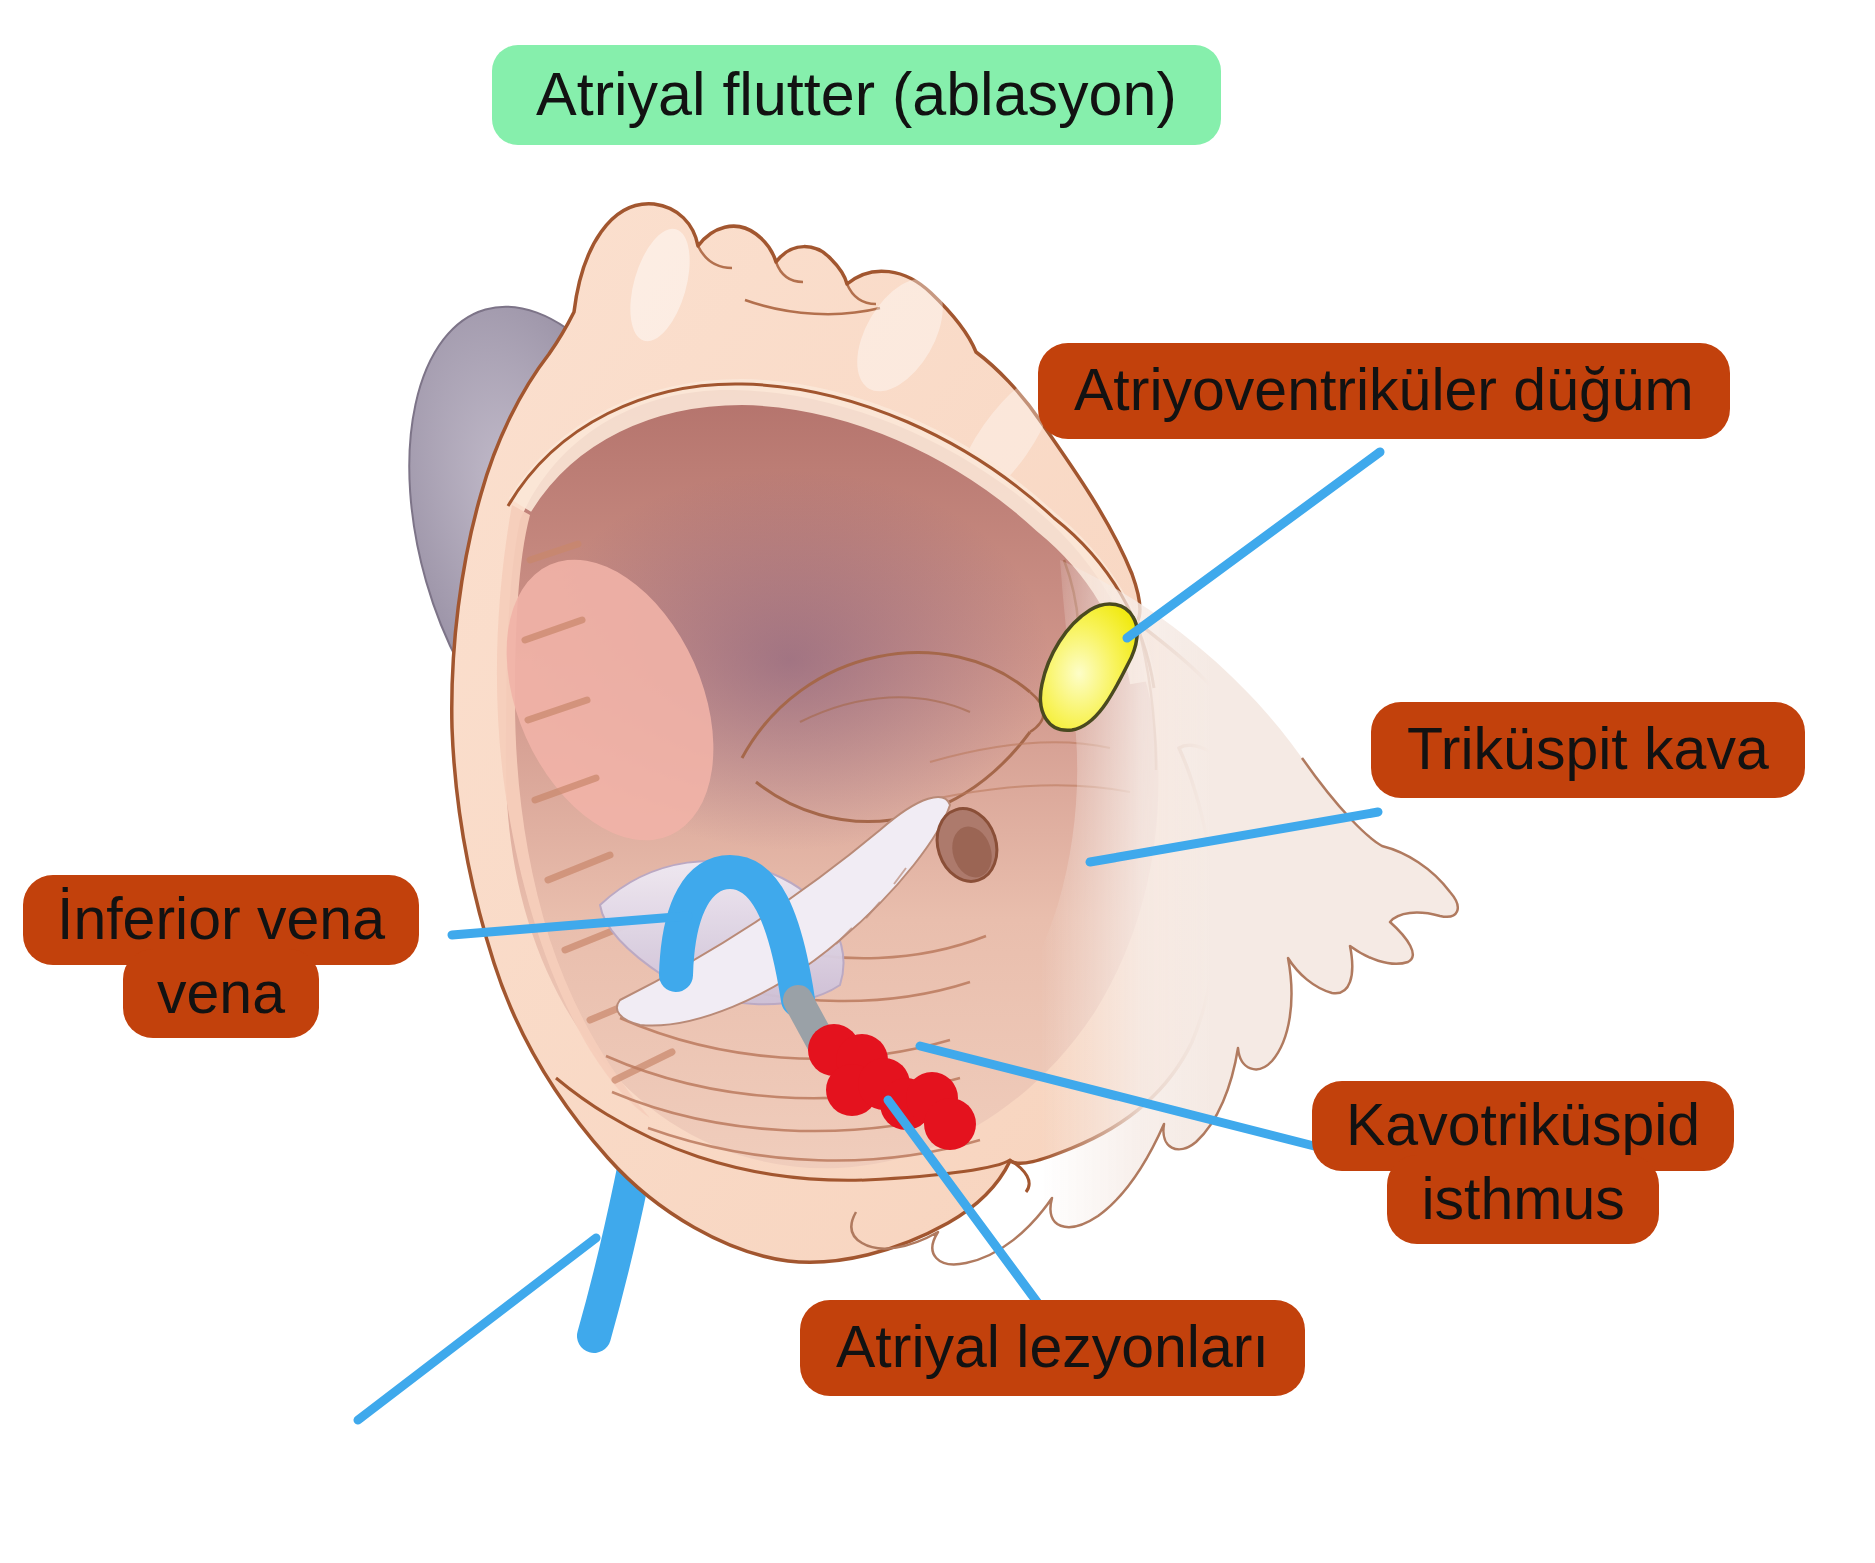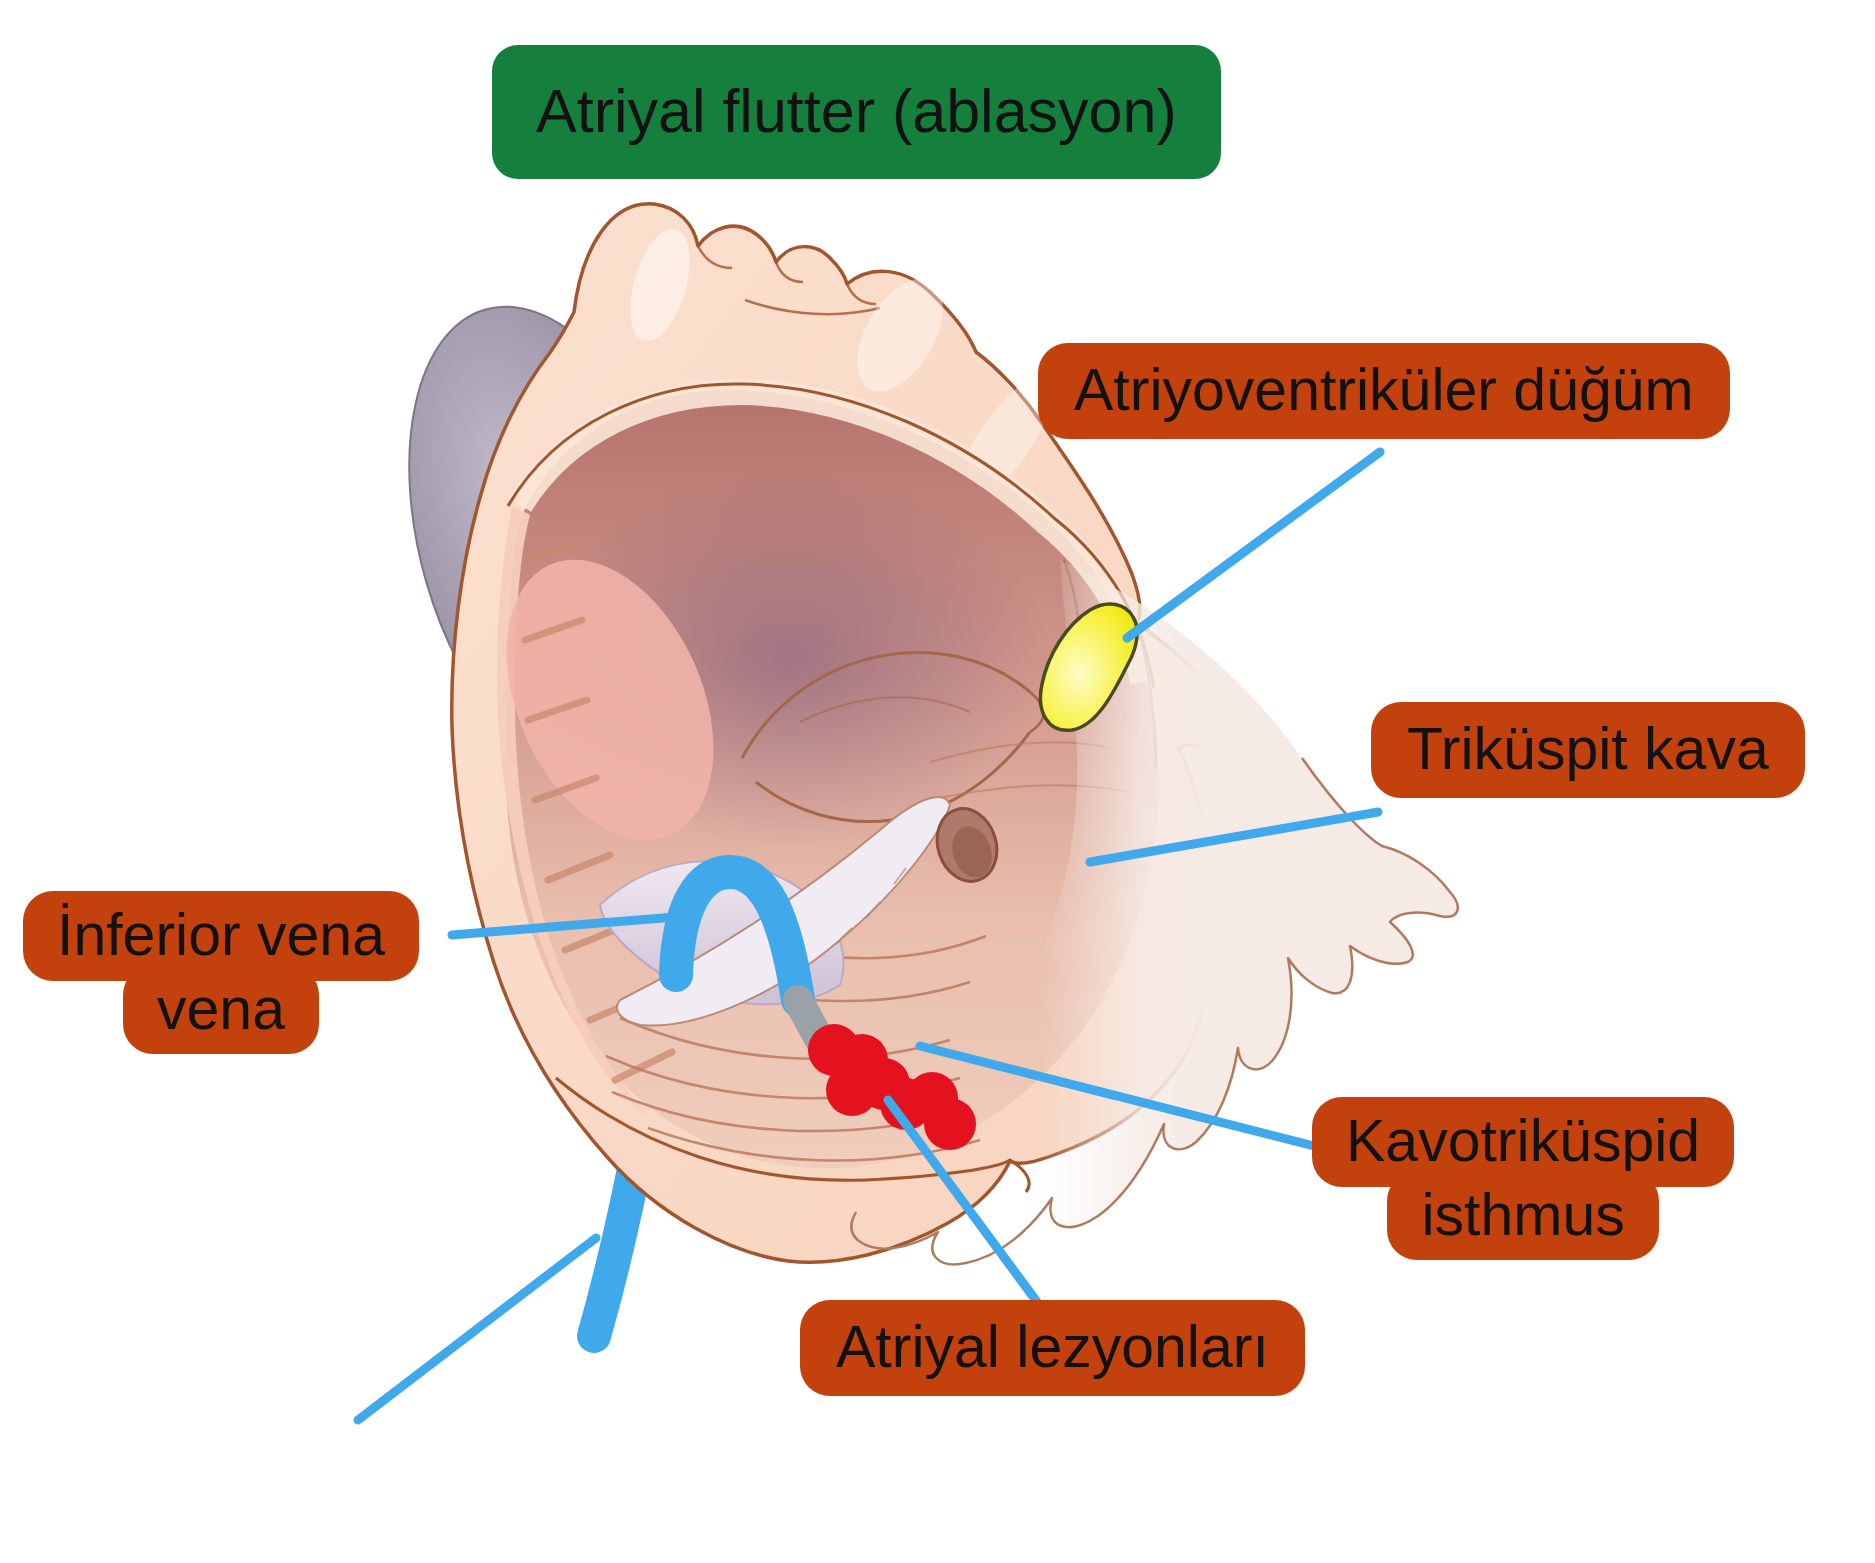--- a/index.html
+++ b/index.html
@@ -19,31 +19,31 @@
     line-height:1.18;
     border-radius:30px;
     white-space:nowrap;
   }
   .label{
     position:absolute;
     padding:13px 36px;
   }
   .label-stack{
     position:absolute;
-    display:flex;flex-direction:column;align-items:center;margin-top:16px;
+    display:flex;flex-direction:column;align-items:center;
   }
   .stack-line{padding:10px 34px;}
   .stack-line + .stack-line{margin-top:-16px;}
   .title-label{
     position:absolute;
-    background:#15803d;
+    background:#86efac;
     color:#121212;
     font-size:61px;
     line-height:1.18;
-    padding:31px 44px;
+    padding:14px 44px;
     border-radius:26px;
     white-space:nowrap;
   }
 </style>
 </head>
 <body>
 
 <div class="canvas">
 
   <svg class="fig" width="1875" height="1563" viewBox="0 0 1875 1563">

